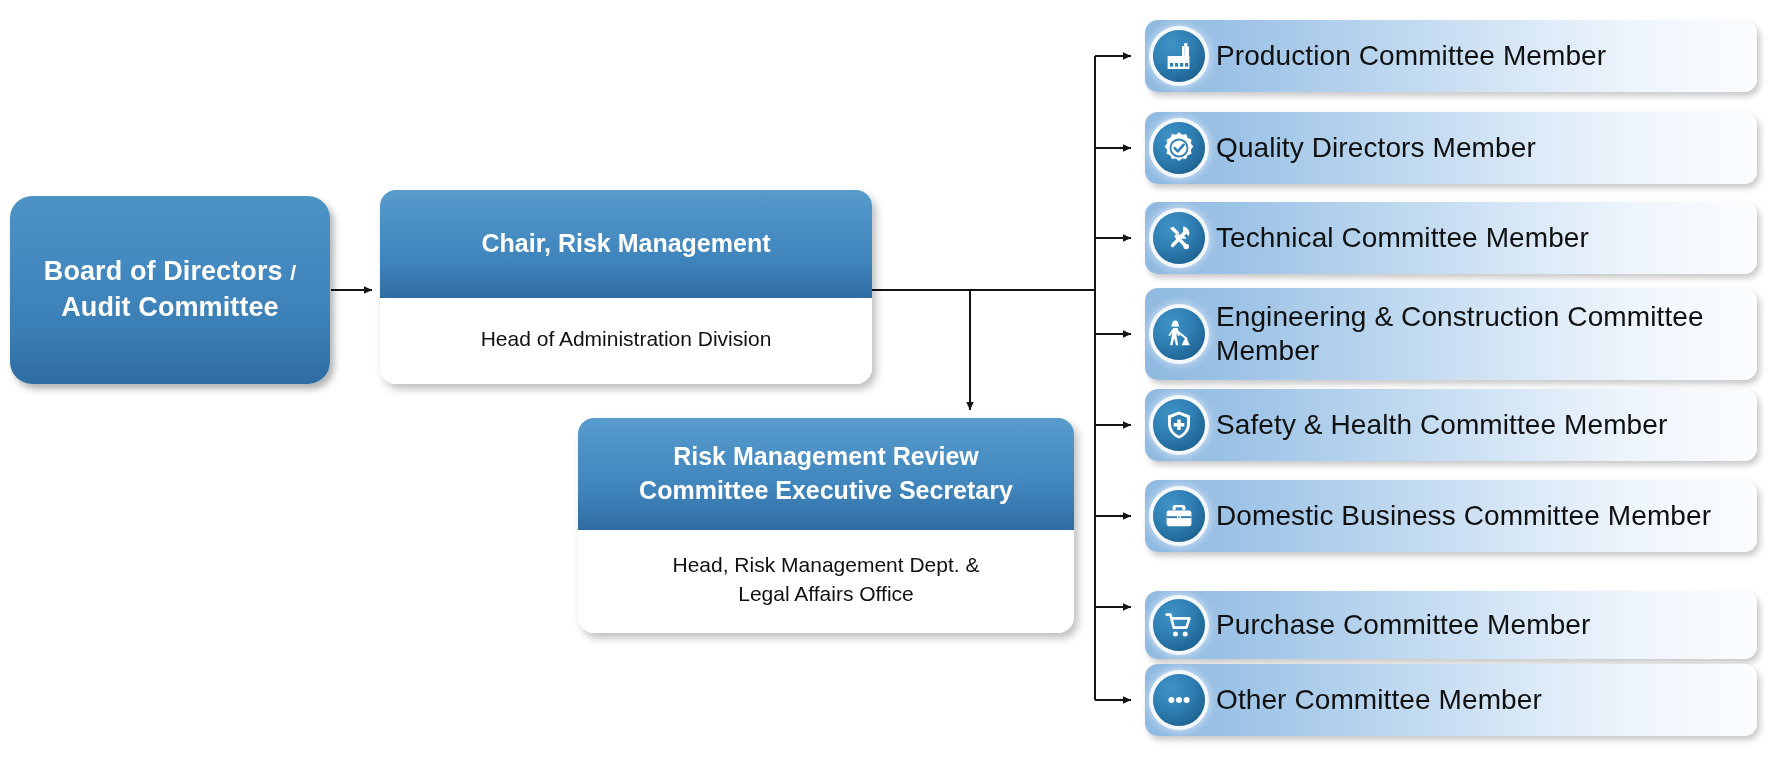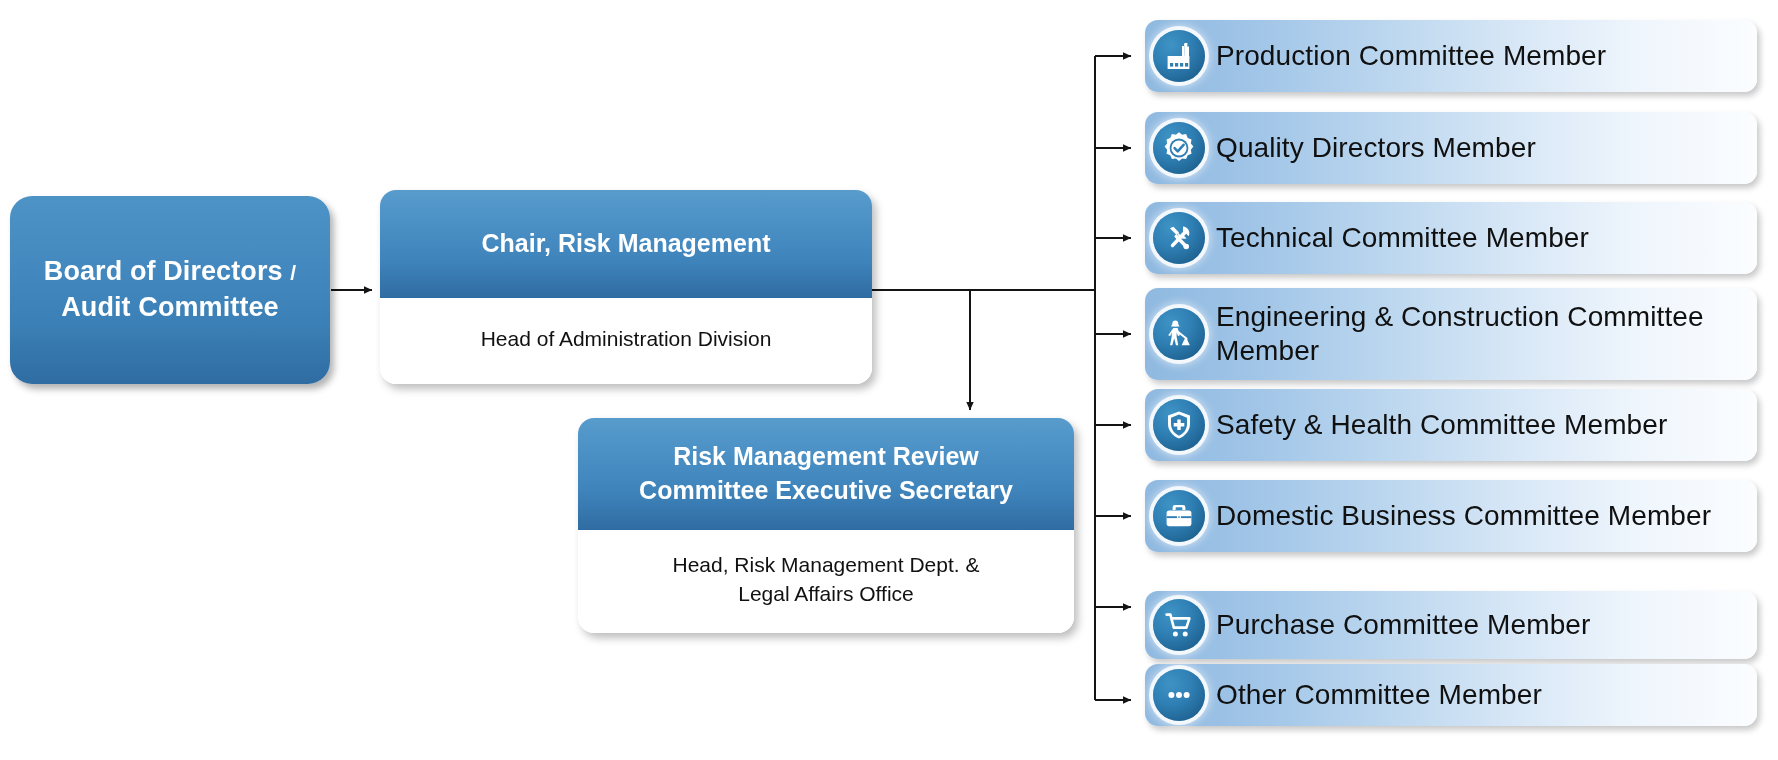--- a/index.html
+++ b/index.html
@@ -266,21 +266,21 @@
     <span class="pill-icon">
       <svg width="34" height="34" viewBox="0 0 34 34">
         <path fill="none" stroke="#ffffff" stroke-width="2.6" stroke-linecap="round" stroke-linejoin="round" d="M4.6 6.6 h3.8 l3.4 13.0 h12.6 l3.0 -9.2 H10.0"></path>
         <circle cx="13.4" cy="26.0" r="2.5" fill="#ffffff"></circle>
         <circle cx="23.2" cy="26.0" r="2.5" fill="#ffffff"></circle>
       </svg>
     </span>
     <span class="pill-label">Purchase Committee Member</span>
   </div>
 
-  <div class="pill" style="top:664px; height:62px;">
+  <div class="pill" style="top:664px; height:72px;">
     <span class="pill-icon">
       <svg width="34" height="34" viewBox="0 0 34 34">
         <circle cx="9.4" cy="17" r="3.0" fill="#ffffff"></circle>
         <circle cx="17" cy="17" r="3.0" fill="#ffffff"></circle>
         <circle cx="24.6" cy="17" r="3.0" fill="#ffffff"></circle>
       </svg>
     </span>
     <span class="pill-label">Other Committee Member</span>
   </div>
 

